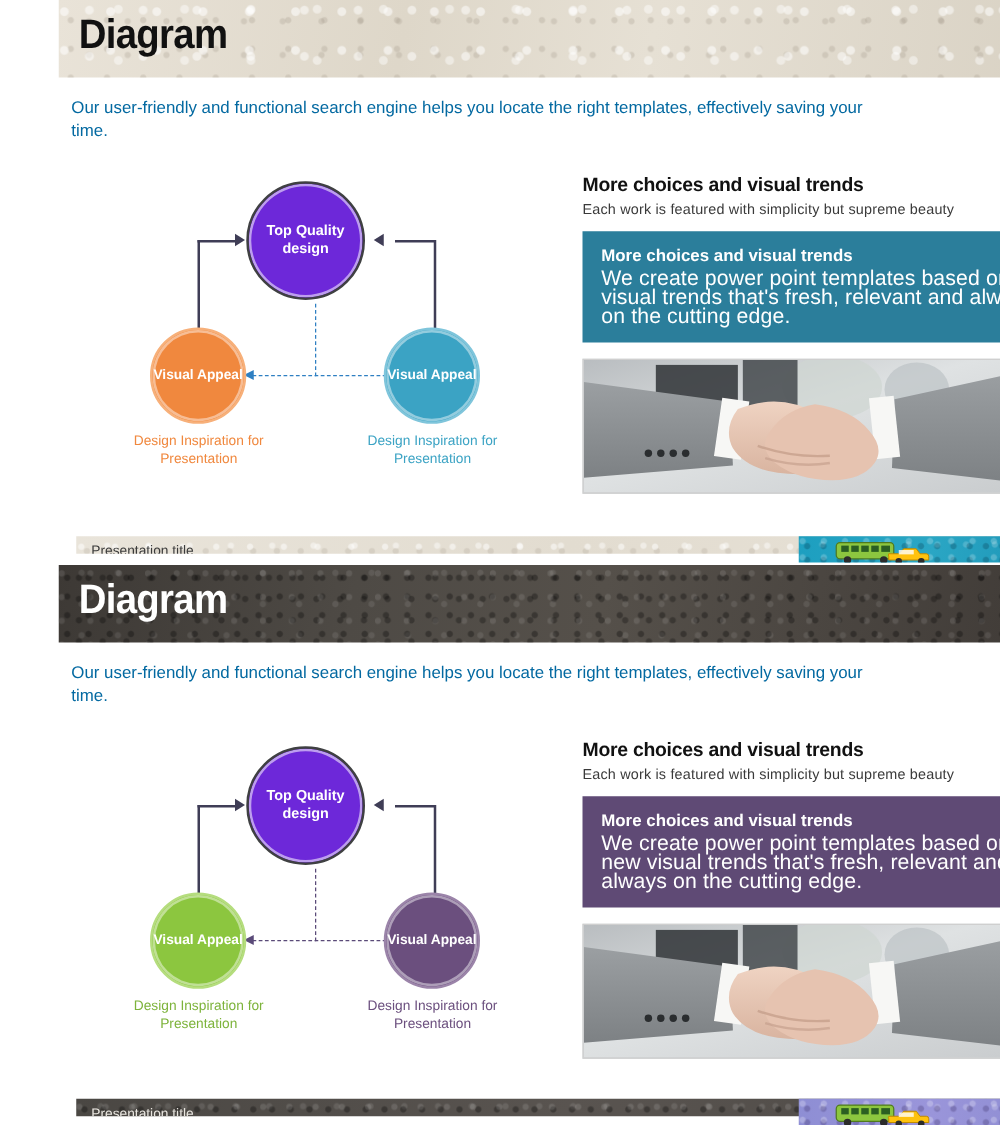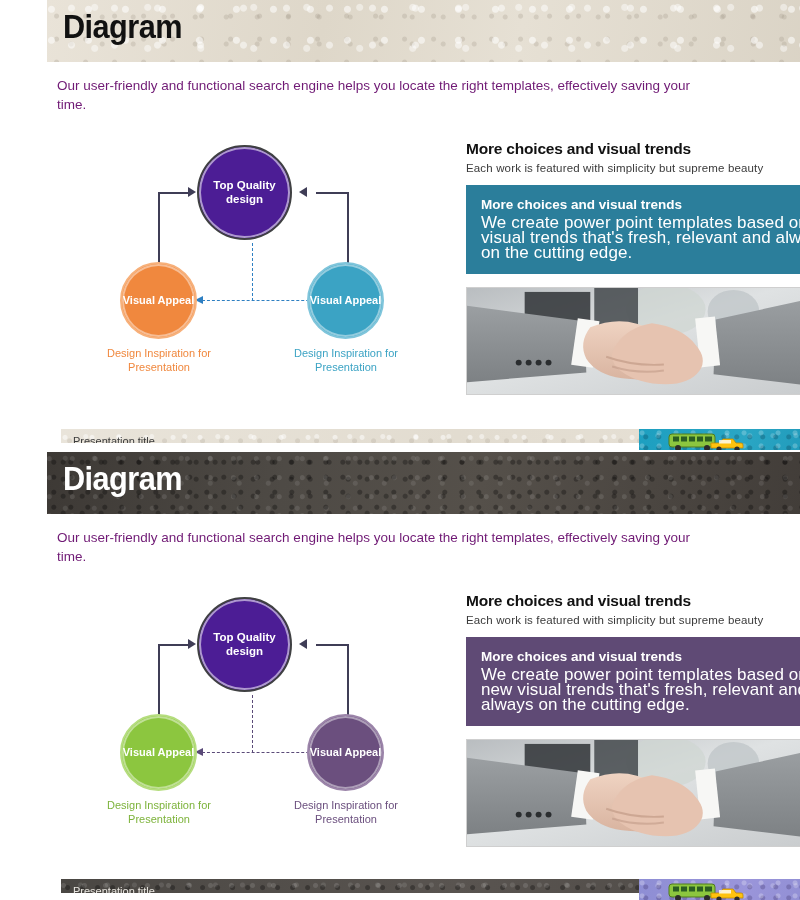--- a/index.html
+++ b/index.html
@@ -43,35 +43,35 @@
     letter-spacing:-0.6px;
     font-family:"Liberation Sans Narrow","Liberation Sans",sans-serif;
     transform: scaleX(0.93); transform-origin: left center;
   }
   .header.light .header-title { color:#111111; }
   .header.dark  .header-title { color:#ffffff; }
 
   
   .intro {
     position:absolute; left:15px; top:76px; width:640px;
-    font-size:13.5px; line-height:19px; color:#701a75;
+    font-size:13.5px; line-height:19px; color:#0369a1;
   }
 
   
   .diagram { position:absolute; left:40px; top:140px; width:380px; height:265px; }
   .node {
     position:absolute; border-radius:50%;
     display:flex; align-items:center; justify-content:center;
     text-align:center; color:#ffffff; font-weight:bold; line-height:1.2;
     z-index:3;
   }
   .node-top {
     left:115px; top:5px; width:95px; height:95px;
     font-size:11.5px;
-    background:#4c1d95;
+    background:#6d28d9;
     border:2px solid #3f4042;
     box-shadow: inset 0 0 0 2px rgba(255,255,255,.55);
   }
   .node-left, .node-right {
     top:122px; width:77px; height:77px; font-size:11px;
   }
   .node-left  { left:38px; }
   .node-right { left:225px; }
 
   .caption {

